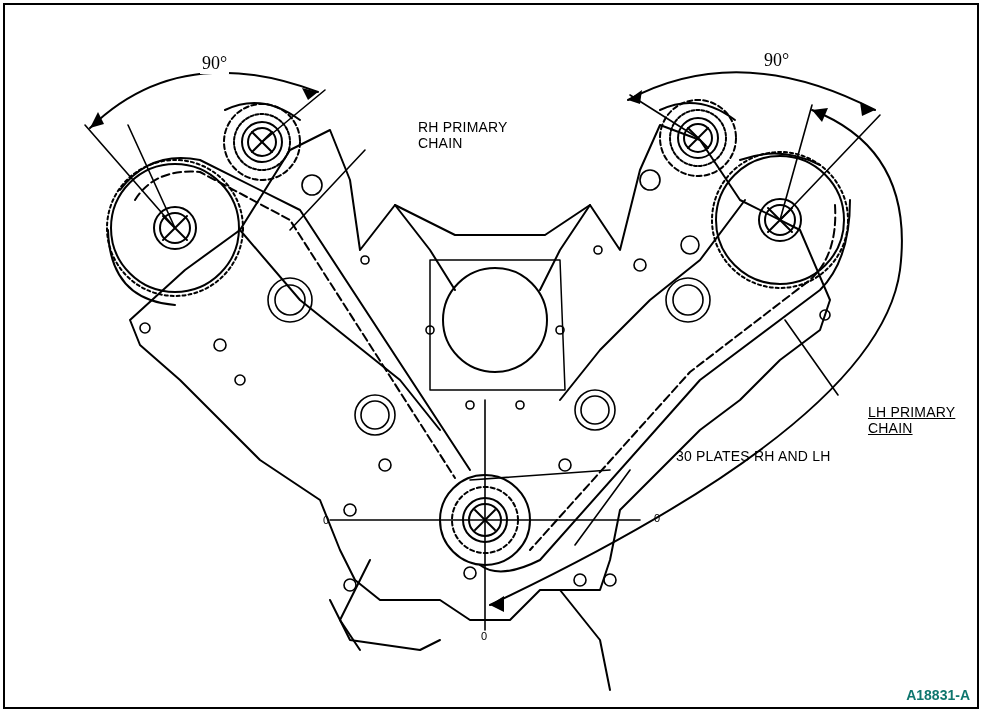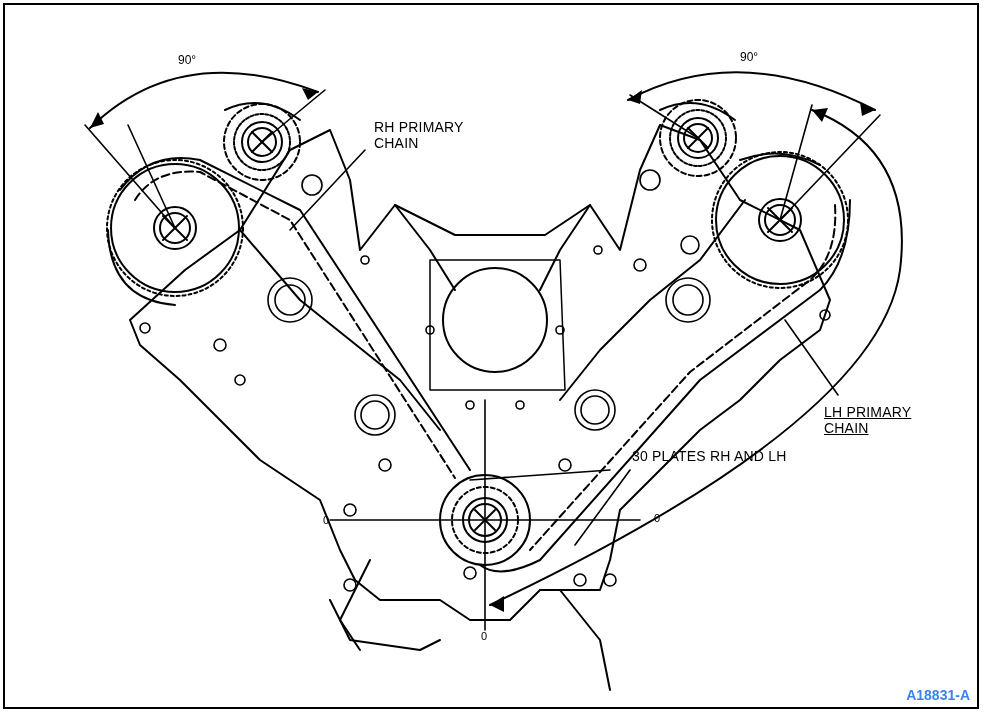--- a/index.html
+++ b/index.html
@@ -1,21 +1,21 @@
 <!DOCTYPE html>
 <html><head>
 <meta charset="utf-8">
 <style>
   html, body { margin:0; padding:0; background:#ffffff; }
   body { width:984px; height:715px; position:relative; overflow:hidden; font-family:"Liberation Sans", sans-serif; }
   .frame { position:absolute; left:3px; top:3px; width:976px; height:706px; border:2px solid #000; box-sizing:border-box; }
   svg#art { position:absolute; left:0; top:0; }
-  .lbl { position:absolute; font-family:"Liberation Sans", sans-serif; font-size:14px; line-height:16px; color:#000; font-weight:normal; letter-spacing:0.2px; white-space:nowrap; }
-  .fig { position:absolute; right:14px; bottom:12px; font-family:"Liberation Sans", sans-serif; font-weight:bold; font-size:14px; color:#3b82f6; }
-  .ang { position:absolute; font-size:12px; color:#000; font-family:Liberation Sans, sans-serif; background:#fff; padding:0 2px; }
+  .lbl { position:absolute; font-family:"Liberation Sans", sans-serif; font-size:14px; line-height:16px; color:#000; font-weight:normal; letter-spacing:0.2px; white-space:nowrap;margin-left:44px; }
+  .fig { position:absolute; right:14px; bottom:12px; font-family:"Liberation Sans", sans-serif; font-weight:bold; font-size:14px; color:#0f766e; }
+  .ang { position:absolute; font-size:18px; color:#000; font-family:Liberation Serif, serif; background:#fff; padding:0 2px;margin-left:24px; }
   .zero { position:absolute; font-size:11px; color:#000; font-family:"Liberation Sans", sans-serif; }
 </style>
 </head>
 <body>
 
 <div class="frame"></div>
 
 <svg id="art" width="984" height="715" viewBox="0 0 984 715" fill="none" stroke="#000" stroke-width="2" stroke-linecap="round" stroke-linejoin="round">
 
   <g>

